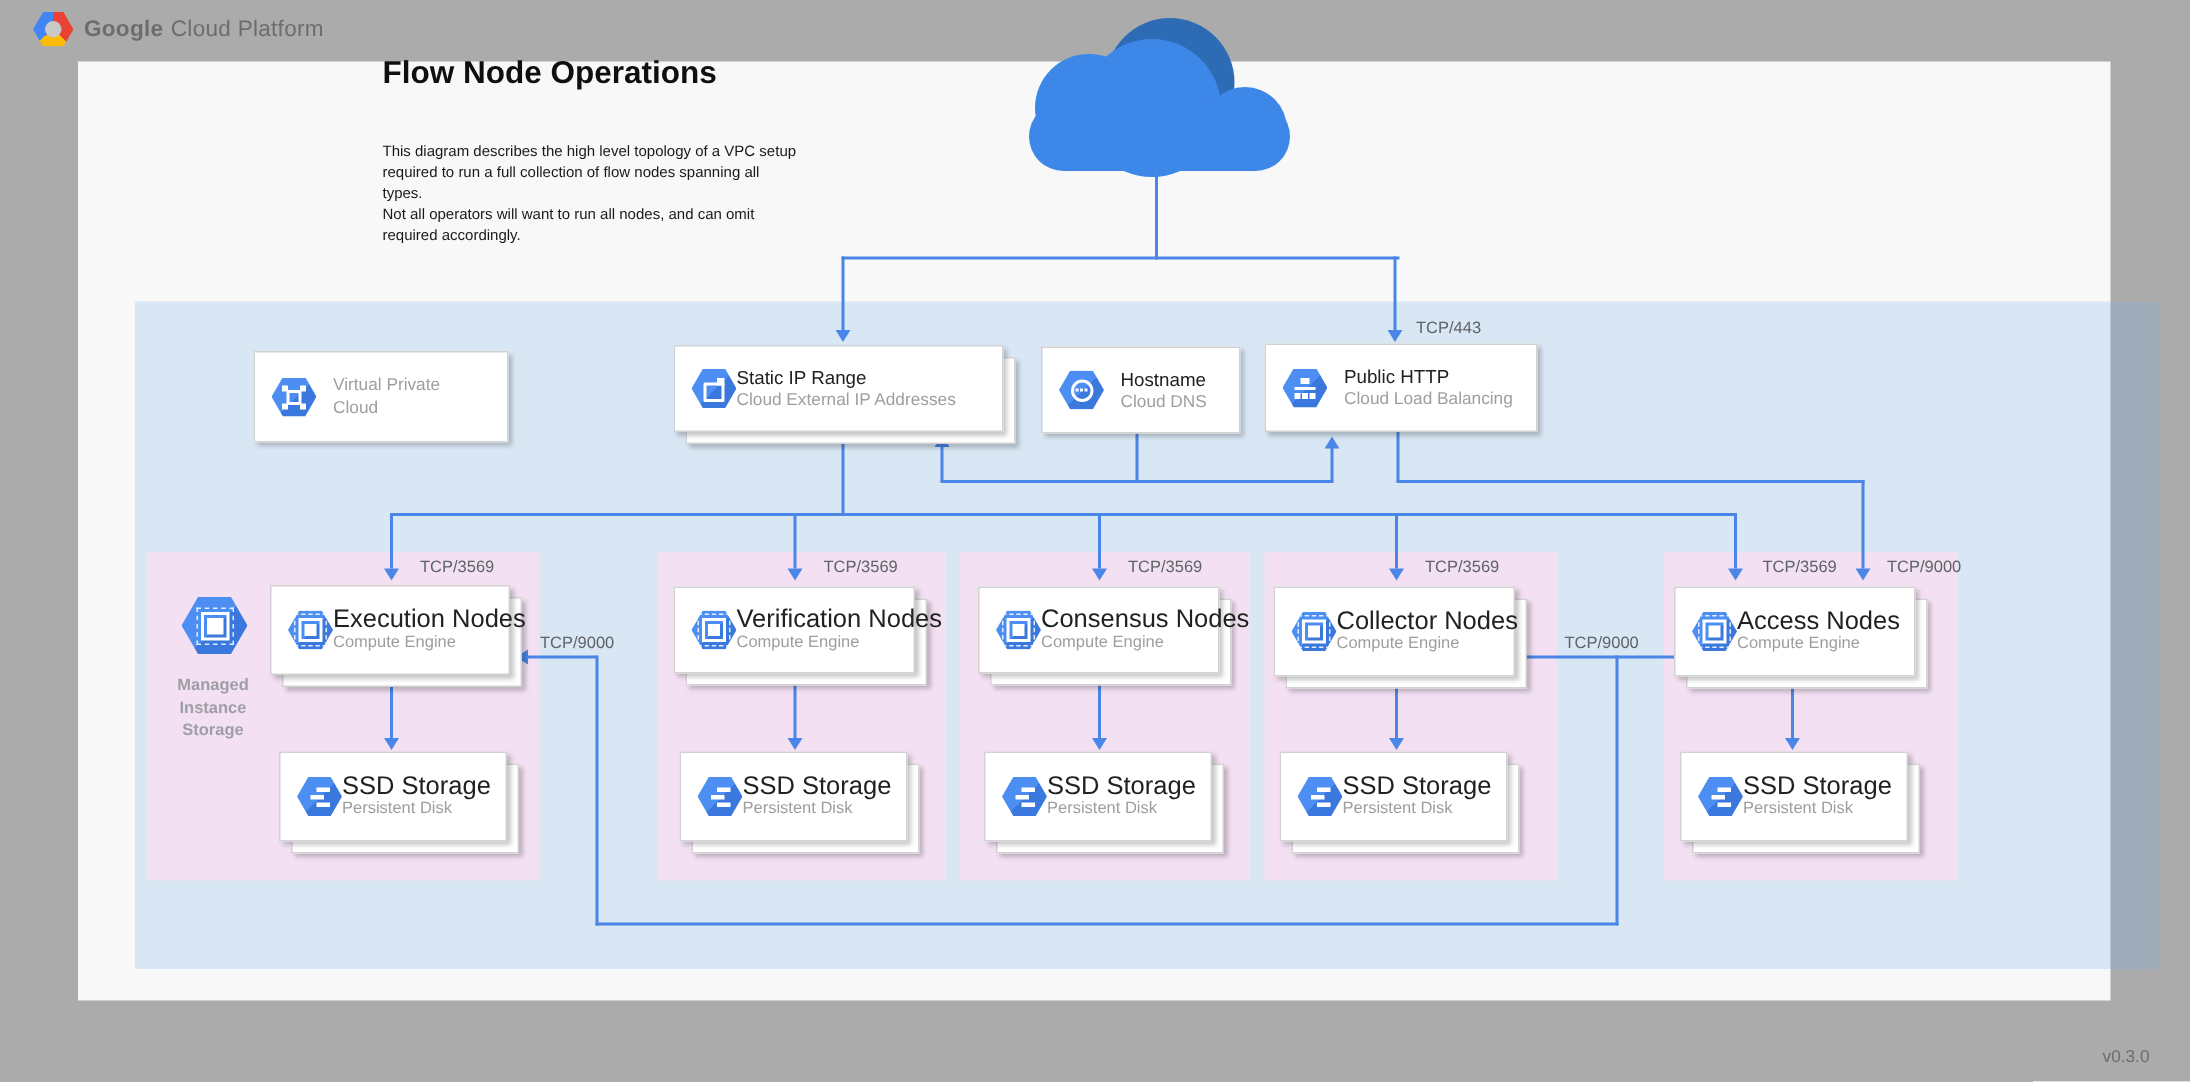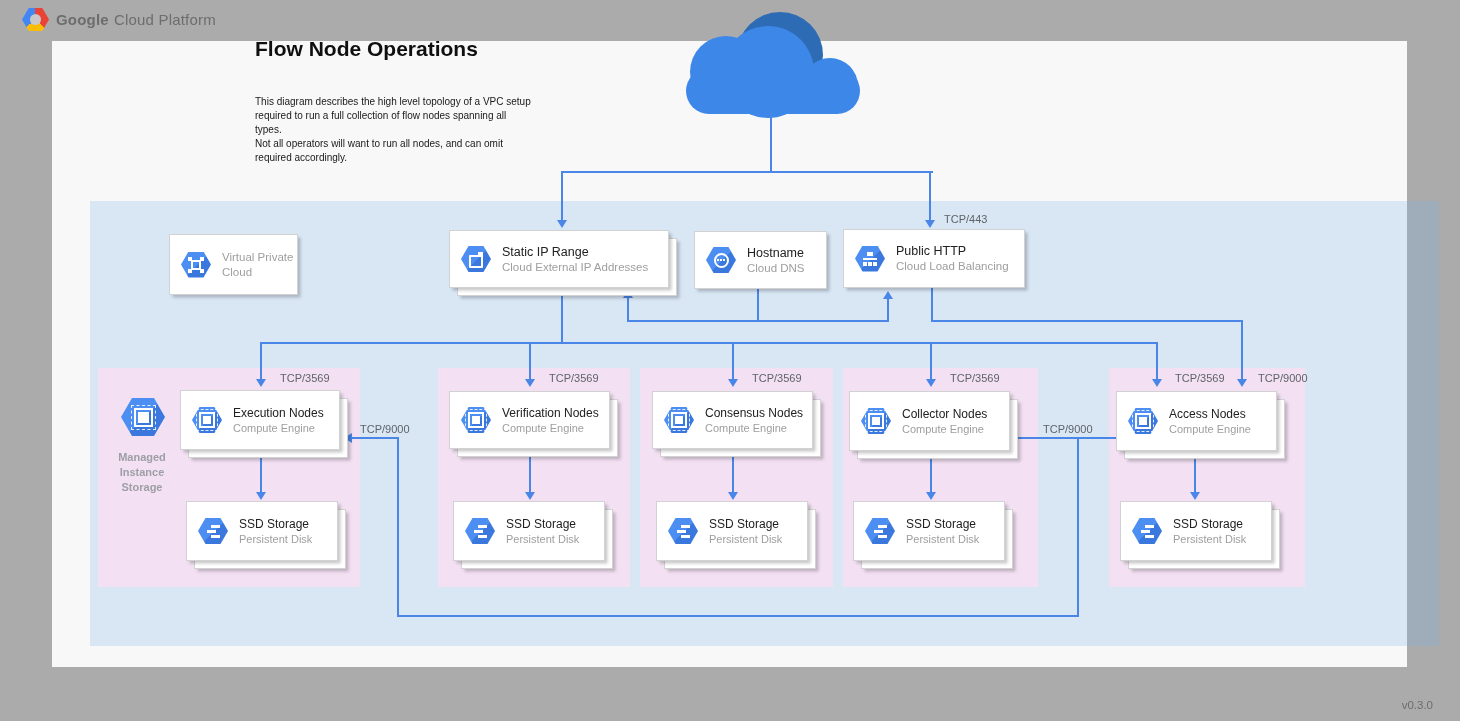--- a/index.html
+++ b/index.html
@@ -43,24 +43,24 @@
   .ar.u{border-bottom:8px solid #4a86e8;border-top:none}
   .ar.l{border-right:8px solid #4a86e8;border-left:none}
   .port{position:absolute;font-size:11px;color:#5f6368;white-space:nowrap}
 
   
   .card,.cface,.cback{background:#fff;border:1px solid #d2d2d2;box-shadow:2.5px 2.5px 3px rgba(0,0,0,.22)}
   .card{position:absolute;display:flex;align-items:center;padding-left:11px;gap:11px;box-sizing:border-box}
   .cardw{position:absolute}
   .cback{position:absolute;left:8px;top:8px;width:100%;height:100%;box-sizing:border-box}
   .cface{position:absolute;left:0;top:0;width:100%;height:100%;display:flex;align-items:center;
-         padding-left:11px;gap:11px;box-sizing:border-box}
+         padding-left:11px;box-sizing:border-box}
   .ctitle{font-size:12.5px;color:#212121;line-height:16px;white-space:nowrap}
   .csub{font-size:11.5px;color:#9e9e9e;line-height:15px;white-space:nowrap}
-  .node .ctitle{font-size:12px}.node .csub{font-size:11px}
+  .node .ctitle{font-size:17px}.node .csub{font-size:11px}
   .vpc-label{font-size:11.5px;line-height:15px;color:#9e9e9e;width:90px}
   .mig-label{position:absolute;left:100px;top:450px;width:84px;text-align:center;
              font-size:11px;font-weight:bold;line-height:15px;color:#9e9ea6}
 
   
   .hex{position:relative;flex:none;clip-path:polygon(25% 0,75% 0,100% 50%,75% 100%,25% 100%,0 50%);
        background:linear-gradient(135deg,#4c8ef2 0 52%,#3a78dd 52% 100%);
        display:flex;align-items:center;justify-content:center}
   .hex.sm{width:30px;height:26px}
   .hex.lg{position:absolute;left:121px;top:398px;width:44px;height:38px}
@@ -173,21 +173,21 @@
   <div class="ln" style="left:1018px;top:437px;width:98px;height:2px"></div>
   <div class="ar l" style="left:1010px;top:433px"></div>
   <div class="port" style="left:1043px;top:423px">TCP/9000</div>
   <div class="ln" style="left:1077px;top:437px;width:2px;height:180px"></div>
   <div class="ln" style="left:397px;top:615px;width:682px;height:2px"></div>
   <div class="ln" style="left:397px;top:437px;width:2px;height:180px"></div>
   <div class="ln" style="left:352px;top:437px;width:46px;height:2px"></div>
   <div class="ar l" style="left:344px;top:433px"></div>
   <div class="port" style="left:360px;top:423px">TCP/9000</div>
 
-  <div class="card" style="left:169px;top:234px;width:129px;height:61px">
+  <div class="card" style="left:169px;top:234px;width:170px;height:61px">
     <span class="hex sm">
         <span class="g g-vpc"></span>
       </span>
     <span class="vpc-label">Virtual Private Cloud</span>
   </div>
 
   <div class="cardw" style="left:449px;top:230px;width:220px;height:58px">
     <div class="cback"></div>
     <div class="cface">
       <span class="hex sm">

